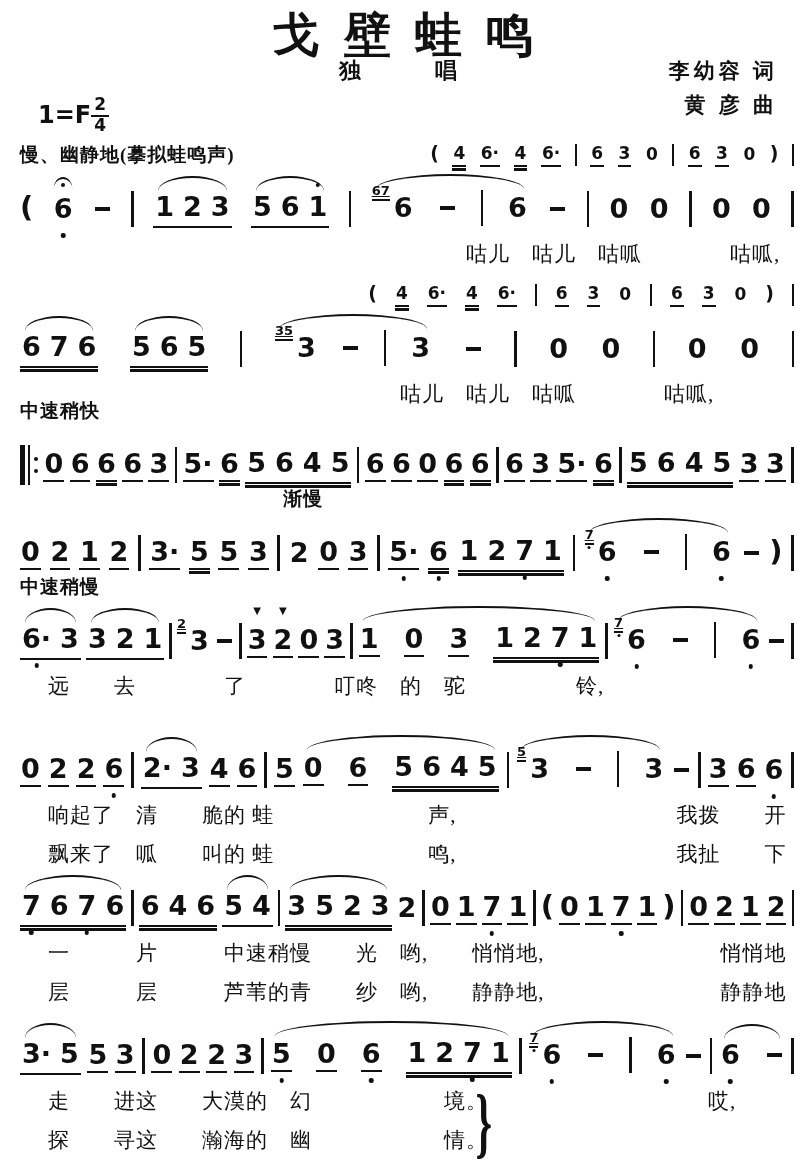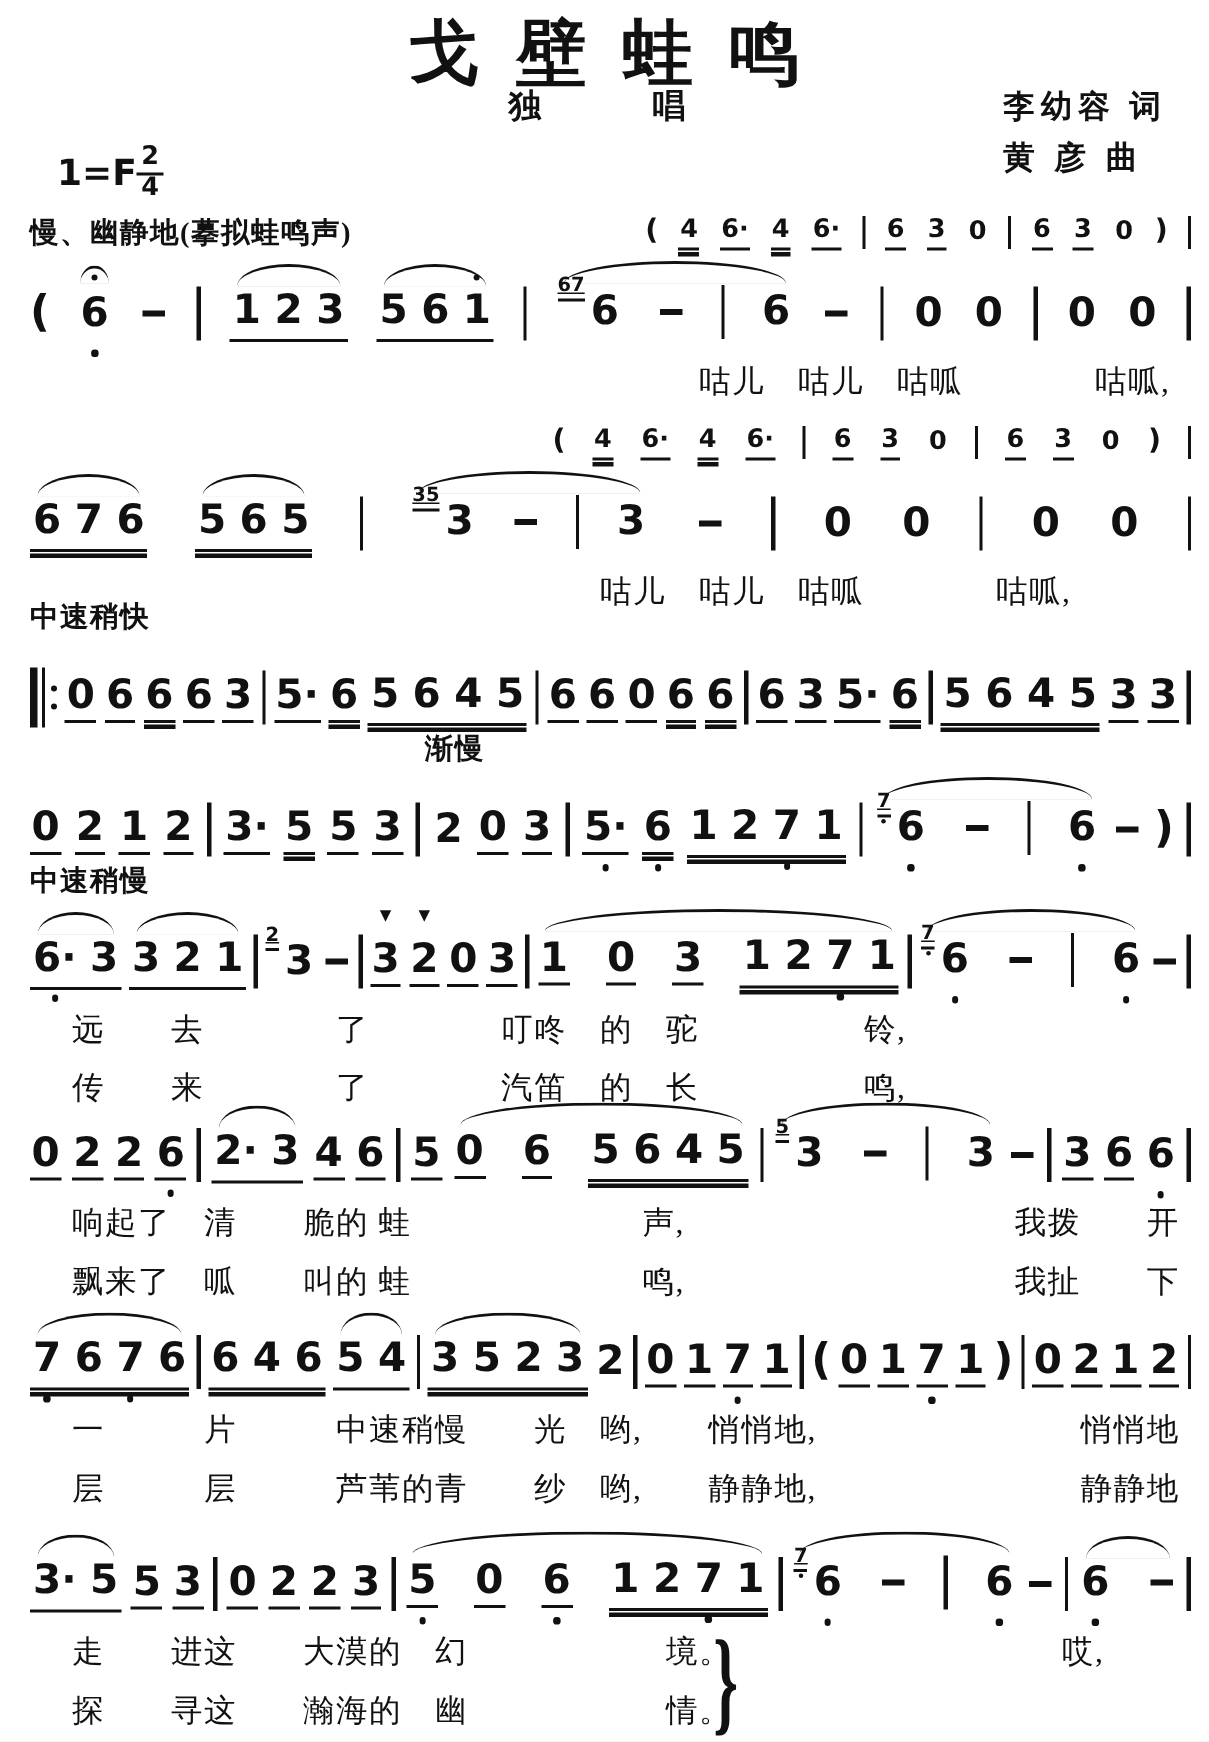--- a/index.html
+++ b/index.html
@@ -4,21 +4,21 @@
 <style>
   html,body{margin:0;padding:0;background:#f2f2ee;}
   .sheet{position:relative;width:806px;height:1161px;background:#ffffff;color:#111;
          font-family:"Liberation Serif",serif;overflow:hidden;}
   
   .title{position:absolute;top:4px;left:0;width:100%;margin:0;text-align:center;
          font-size:47px;font-weight:900;letter-spacing:24px;padding-left:24px;box-sizing:border-box;}
   .subrow{position:absolute;top:56px;left:0;width:100%;height:70px;}
   .subtitle{position:absolute;left:0;right:0;top:0;text-align:center;font-size:22px;
             font-weight:bold;letter-spacing:10px;}
-  .credits{position:absolute;right:28px;top:-2px;text-align:left;font-size:21px;
+  .credits{position:absolute;right:28px;top:-2px;text-align:right;font-size:21px;
            font-weight:bold;line-height:34px;letter-spacing:4px;}
   .keysig{position:absolute;left:38px;top:96px;font-size:24px;font-weight:bold;
           font-family:"DejaVu Sans",sans-serif;display:flex;align-items:center;gap:0;}
   .frac{display:inline-block;text-align:center;font-size:17px;line-height:1.05;}
   .frac i{display:block;font-style:normal;font-weight:bold;}
   .frac i:first-child{border-bottom:2px solid #111;padding:0 3px 1px;}
   
   .sys{position:absolute;left:20px;right:12px;}
   .sys1{top:142px}.sys2{top:282px}.sys3{top:398px}.sys4{top:486px}
   .sys5{top:574px}.sys6{top:724px}.sys7{top:862px}.sys8{top:1010px}
@@ -571,21 +571,20 @@
               <span class="bar"></span>
               <span class="nt">
                 <span class="tx">6<i class="db"></i></span>
               </span>
             </span>
           </span>
           <span class="dash"></span>
           <span class="bar"></span>
         </div>
         <div class="lyr">远　　去　　　　了　　　　叮咚　的　驼　　　　　铃,</div>
-        <div class="lyr">传　　来　　　　了　　　　汽笛　的　长　　　　　鸣,</div>
       </div>
       <div class="sys sys6">
         <div class="noterow">
           <span class="nt">
             <span class="tx u1">0</span>
           </span>
           <span class="nt">
             <span class="tx u1">2</span>
           </span>
           <span class="nt">

